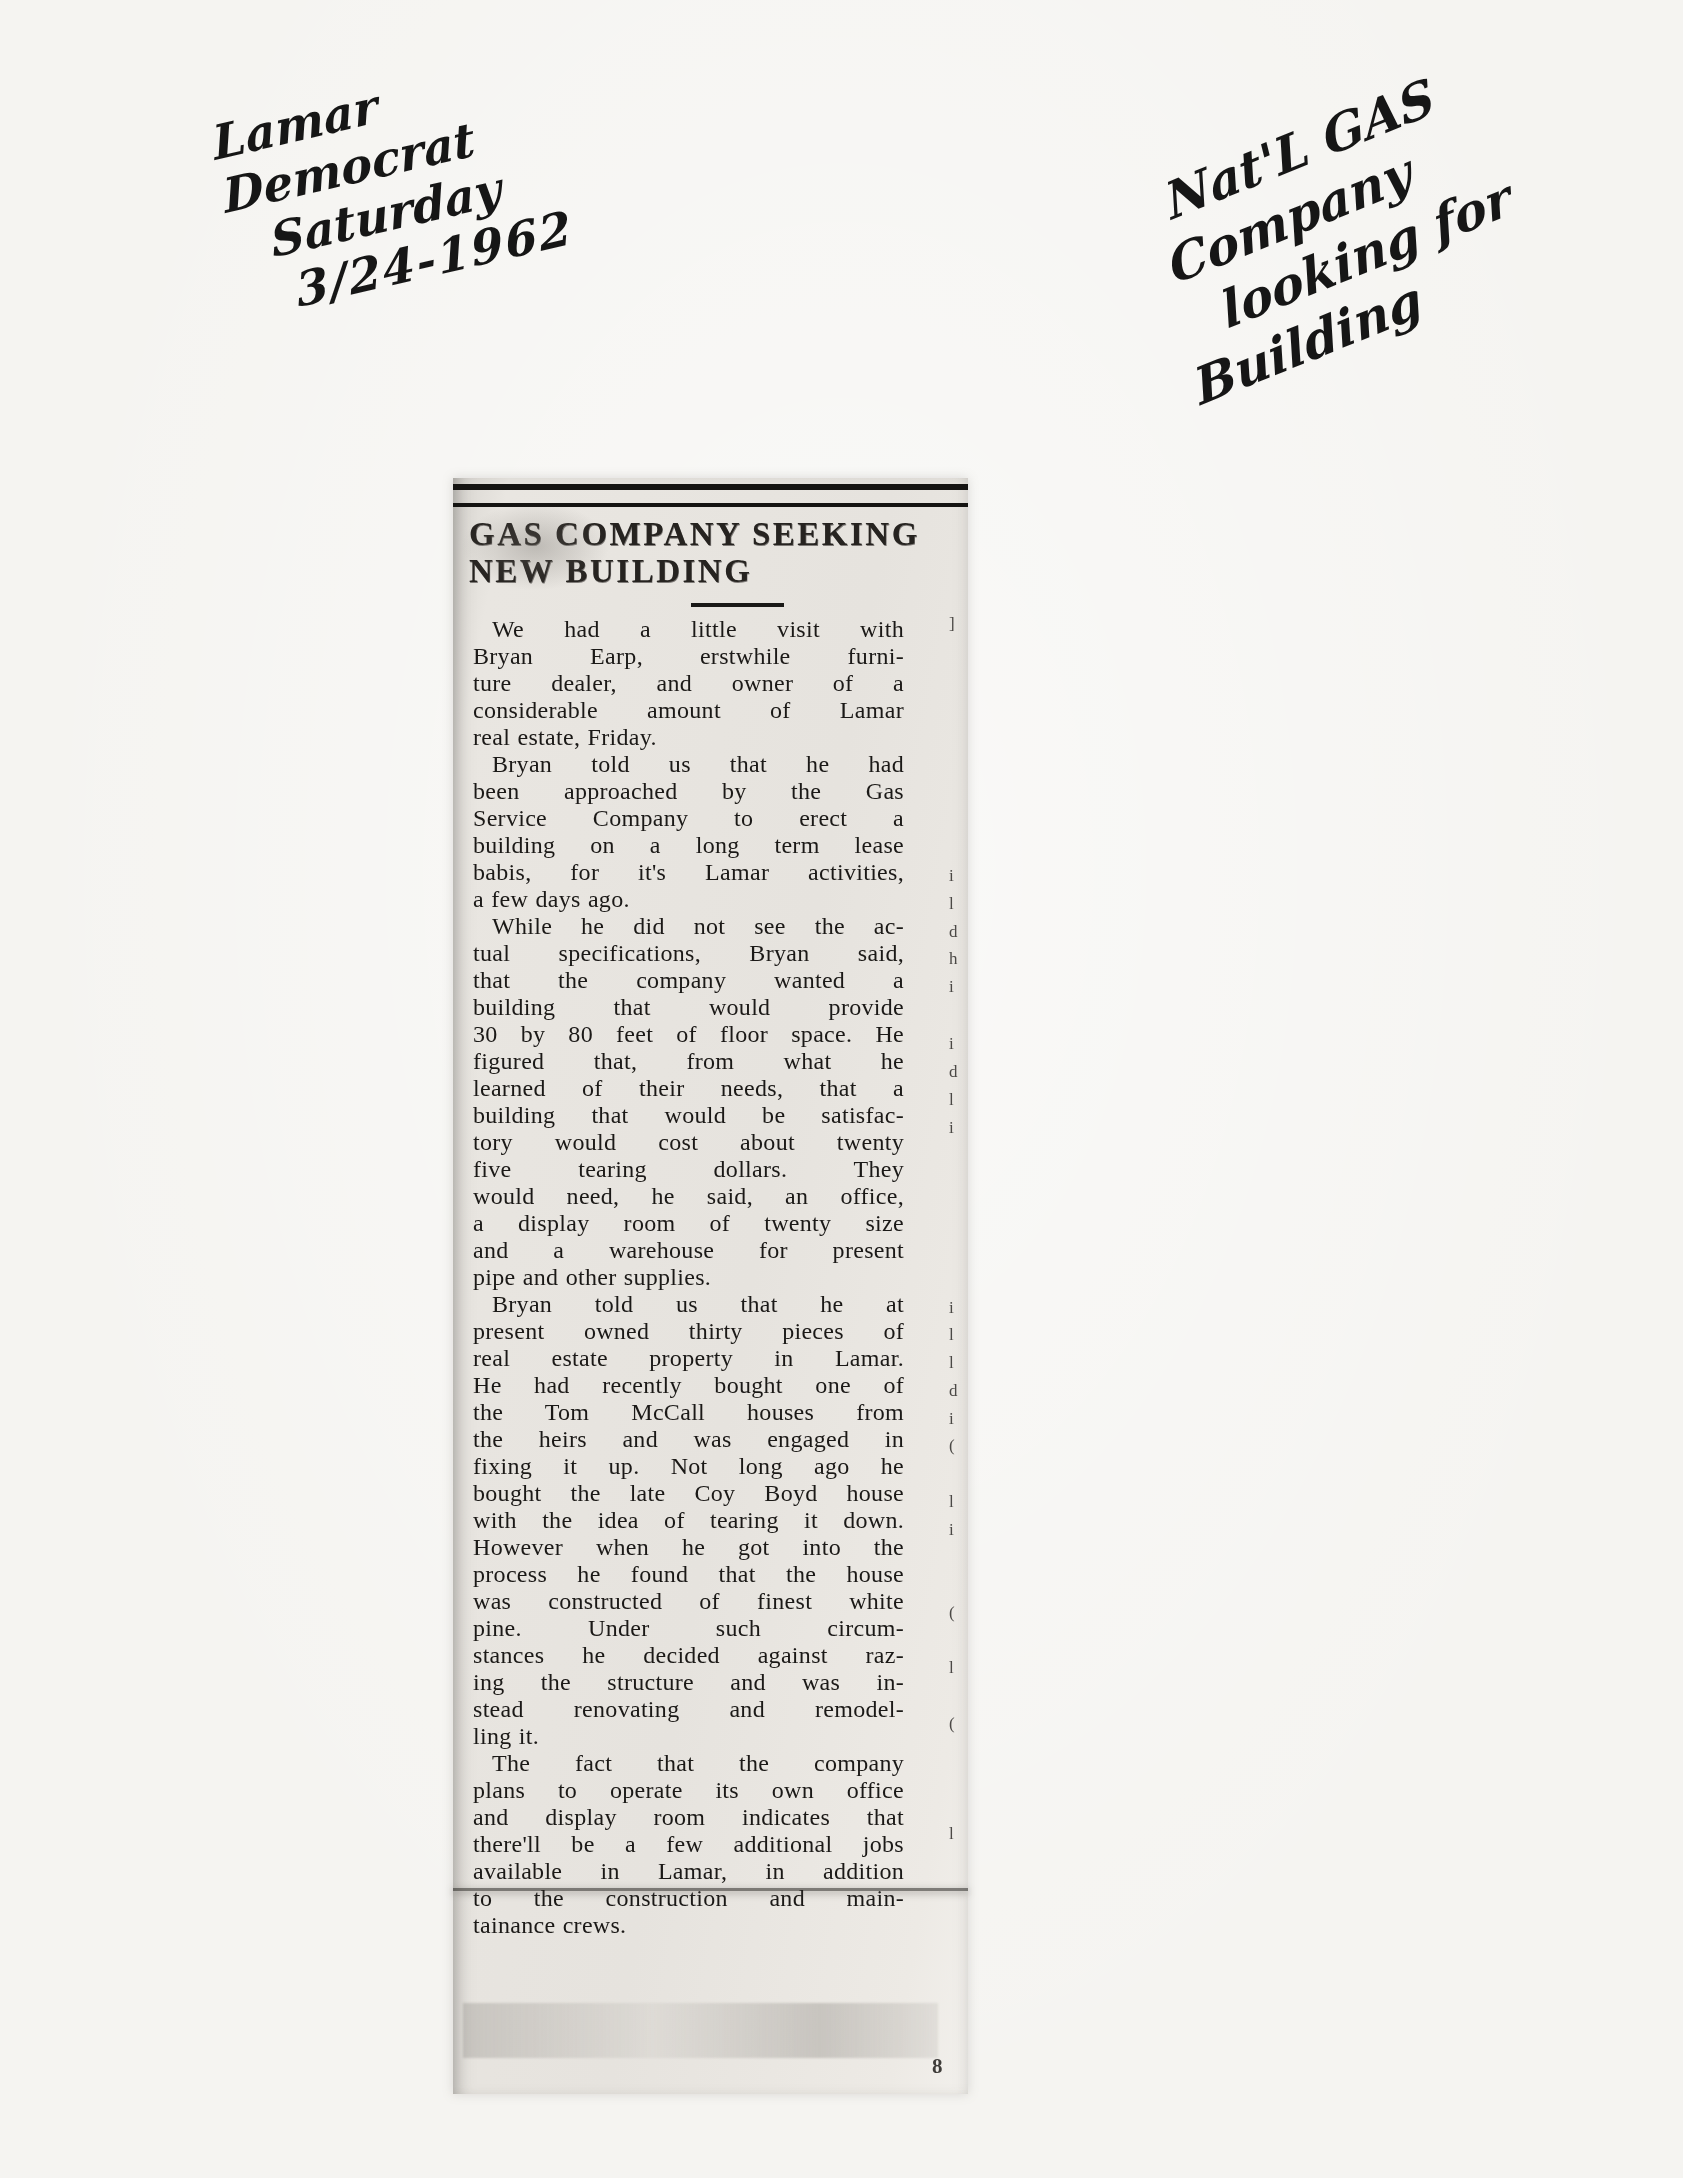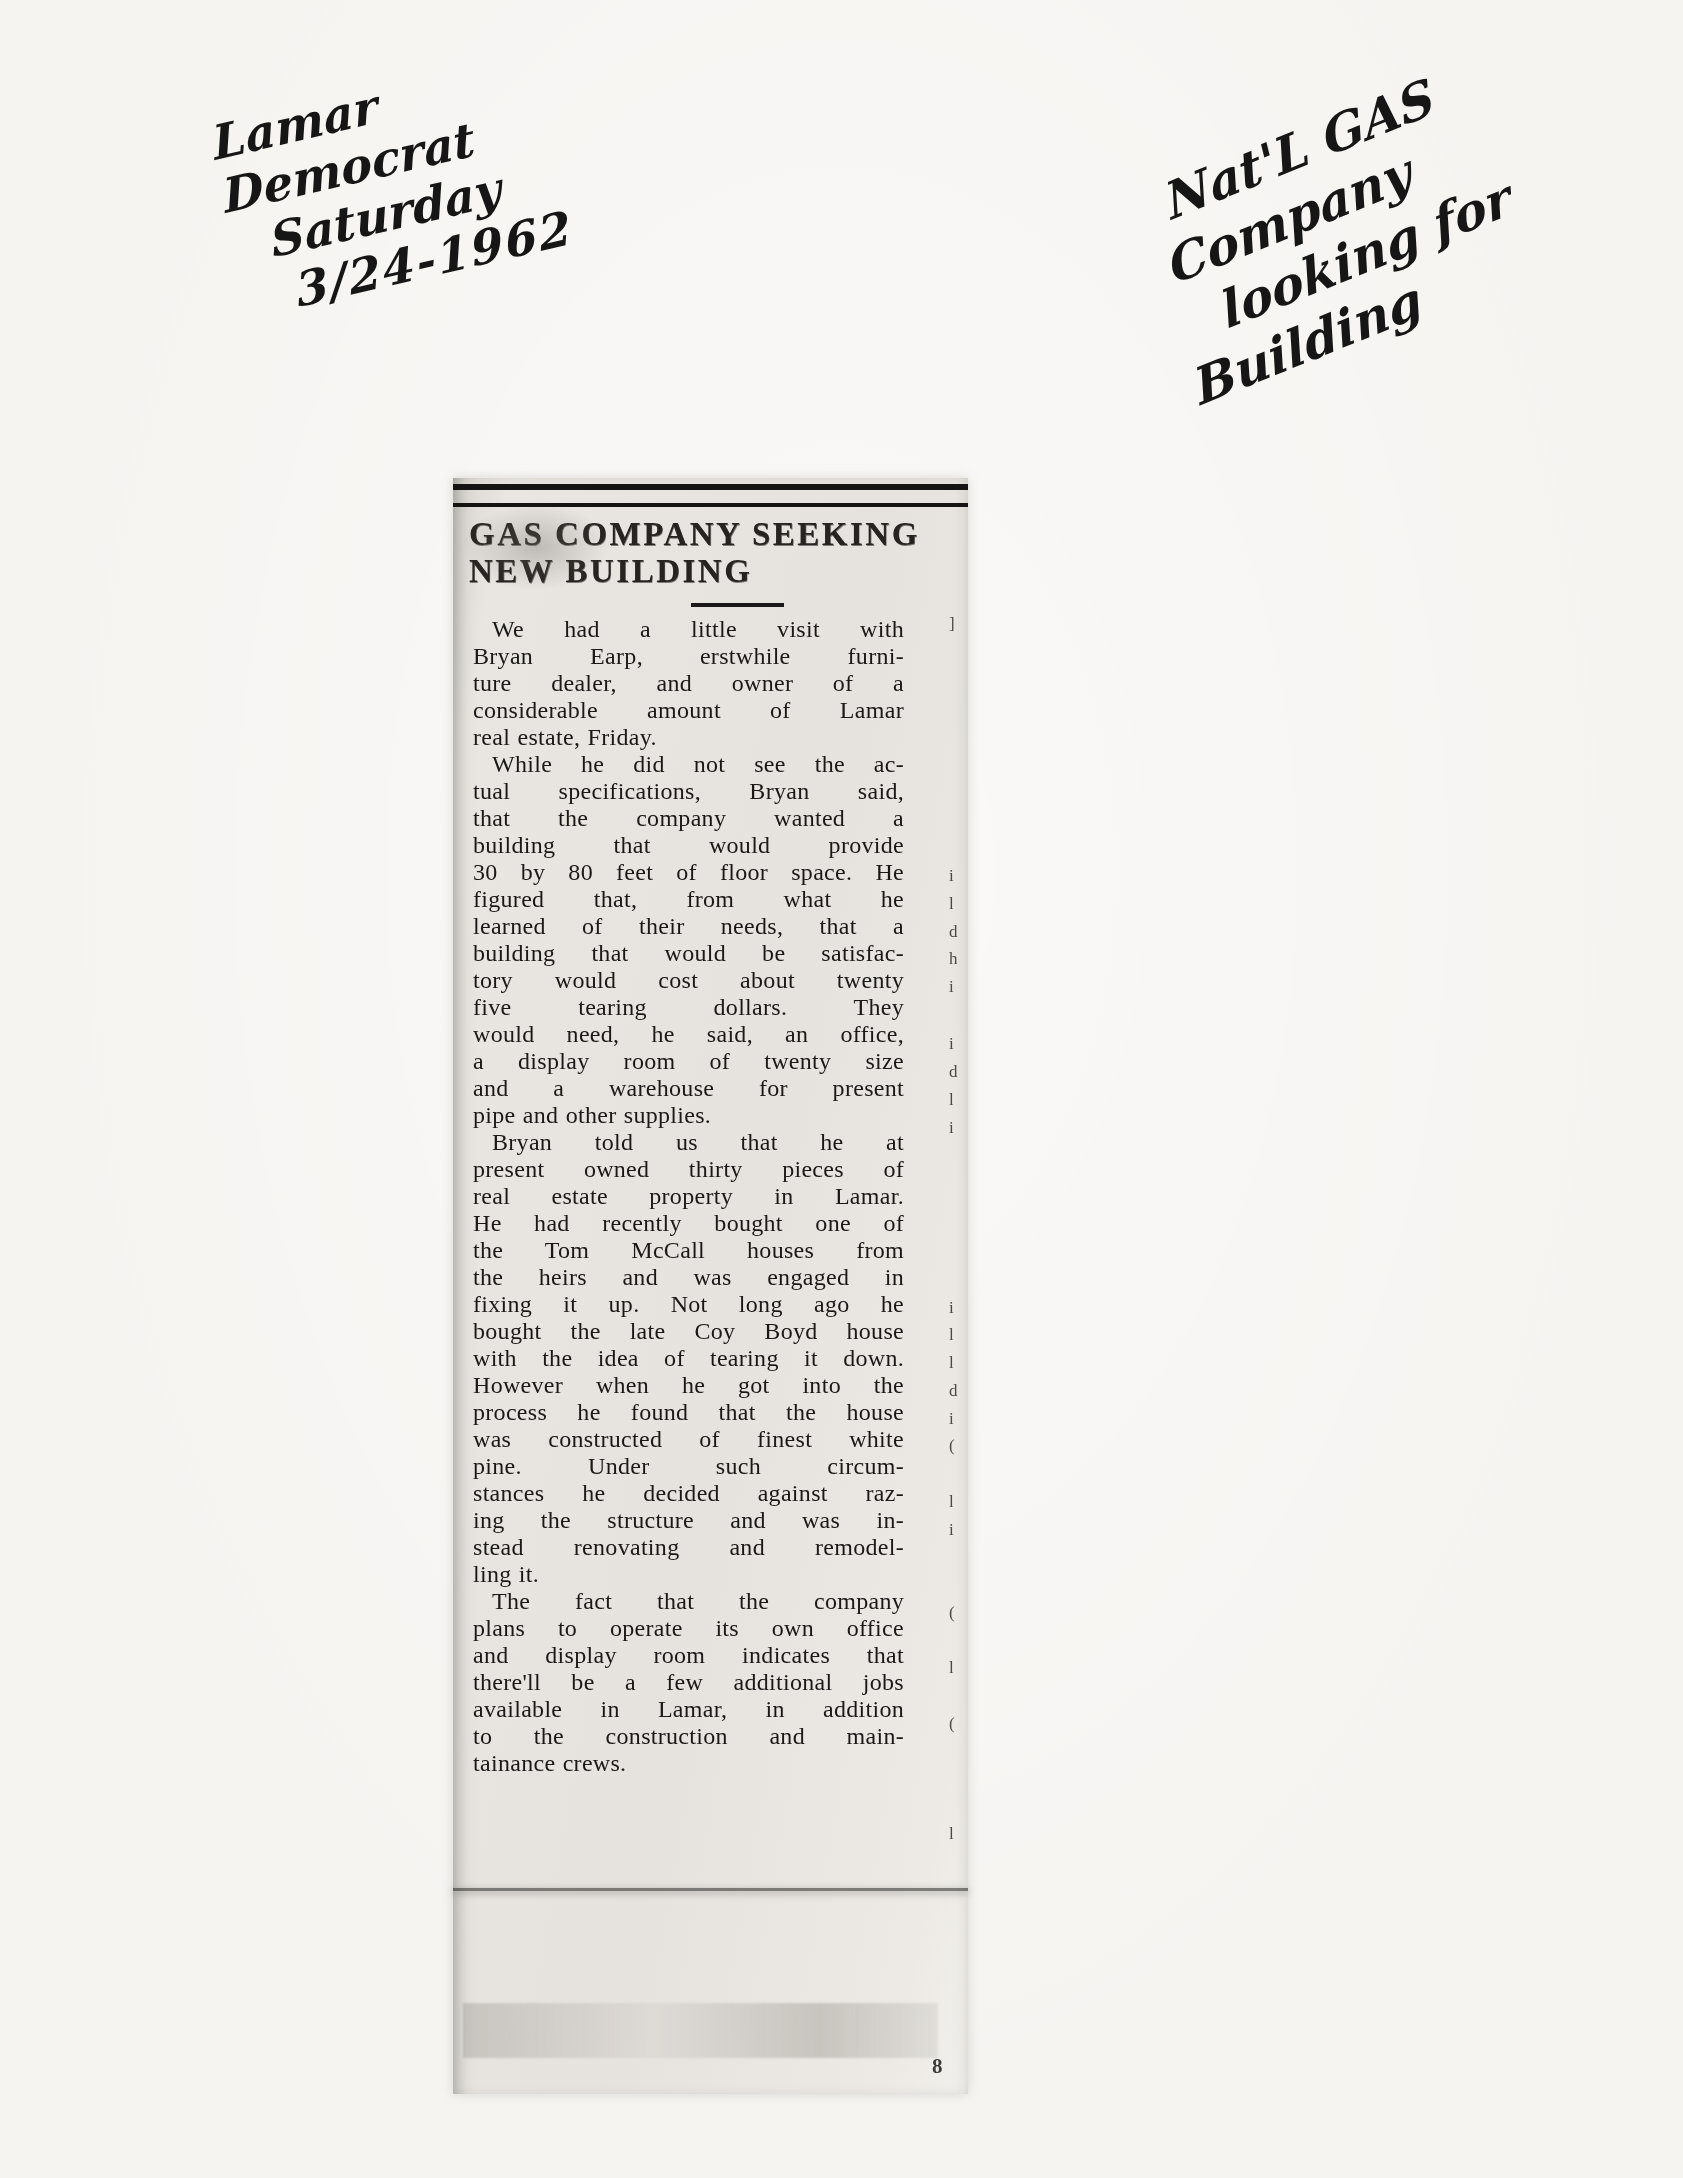--- a/index.html
+++ b/index.html
@@ -166,20 +166,28 @@
 
     <div class="head-divider"></div>
 
     <div class="article-body">
         <div class="para">
           <div class="bline first">We had a little visit with</div>
           <div class="bline">Bryan Earp, erstwhile furni-</div>
           <div class="bline">ture dealer, and owner of a</div>
           <div class="bline">considerable amount of Lamar</div>
           <div class="bline last">real estate, Friday.</div>
+        </div>
+        <div class="para">
+          <div class="bline first">Bryan told us that he had</div>
+          <div class="bline">been approached by the Gas</div>
+          <div class="bline">Service Company to erect a</div>
+          <div class="bline">building on a long term lease</div>
+          <div class="bline">babis, for it's Lamar activities,</div>
+          <div class="bline last">a few days ago.</div>
         </div>
         <div class="para">
           <div class="bline first">While he did not see the ac-</div>
           <div class="bline">tual specifications, Bryan said,</div>
           <div class="bline">that the company wanted a</div>
           <div class="bline">building that would provide</div>
           <div class="bline">30 by 80 feet of floor space. He</div>
           <div class="bline">figured that, from what he</div>
           <div class="bline">learned of their needs, that a</div>
           <div class="bline">building that would be satisfac-</div>

